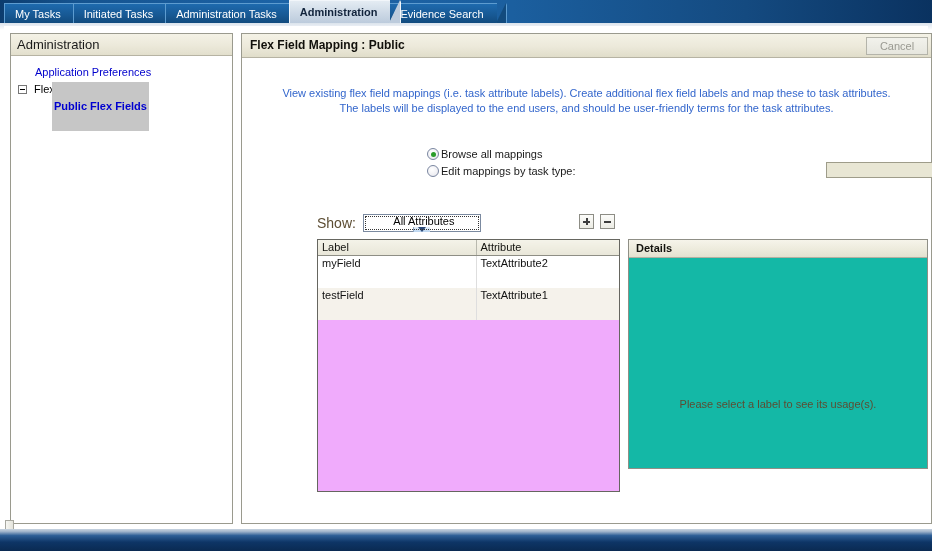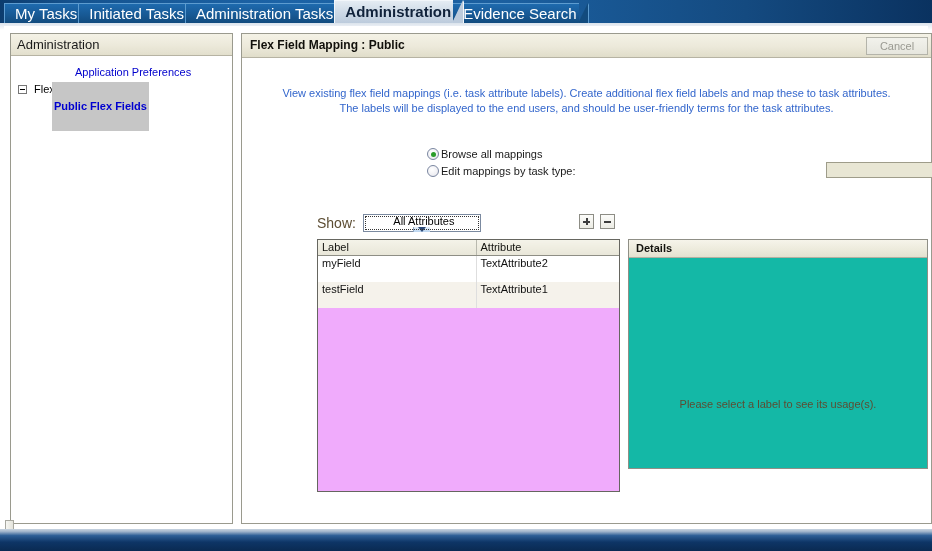--- a/index.html
+++ b/index.html
@@ -28,24 +28,24 @@
     position: absolute;
     left: 4px; top: 0;
     height: 23px;
     display: flex;
     align-items: flex-end;
   }
   .tab {
     position: relative;
     height: 20px;
     line-height: 20px;
-    padding: 0 2px 0 10px;
+    padding: 0 13px 0 10px;
     margin-right: -1px;
     color: #ffffff;
-    font-size: 15px;
+    font-size: 11px;
     white-space: nowrap;
     background: linear-gradient(to bottom, #1e6aae 0%, #175893 60%, #124b7e 100%);
     border-top: 1px solid #5d9cd0;
     border-left: 1px solid #5d9cd0;
     box-sizing: border-box;
     cursor: default;
   }
   .tab::after {
     content: "";
     position: absolute;
@@ -142,21 +142,21 @@
     flex: 0 0 auto;
     cursor: default;
   }
   .expander::before {
     content: "";
     position: absolute;
     left: 1px; top: 3px;
     width: 5px; height: 1px;
     background: #000000;
   }
-  .link-blue { color: #0000cc; margin-left: 40px; }
+  .link-blue { color: #0000cc; }
   .node-plain { color: #000000; }
   .node-selected {
     color: #0000d0;
     font-weight: bold;
     background: #c6c6c6;
     padding: 16px 2px;
   }
 
   
   .splitter {
@@ -375,21 +375,21 @@
     color: #12120e;
     background: linear-gradient(to bottom, #f4f3e9 0%, #e9e7d9 100%);
     border-bottom: 1px solid #8e8e85;
     border-right: 1px solid #b9b9ae;
     padding: 1px 0 1px 4px;
     height: 15px;
     box-sizing: border-box;
   }
   table.grid th:last-child { border-right: none; }
   table.grid td {
-    padding: 1px 0 13px 4px;
+    padding: 1px 0 19px 4px;
     height: 26px;
     color: #111111;
     border-right: 1px solid #dedede;
     box-sizing: border-box;
   }
   table.grid td:last-child { border-right: none; }
   table.grid tr.odd td { background: #ffffff; }
   table.grid tr.even td { background: #f5f2eb; }
   .col-label { width: 158px; }
 

